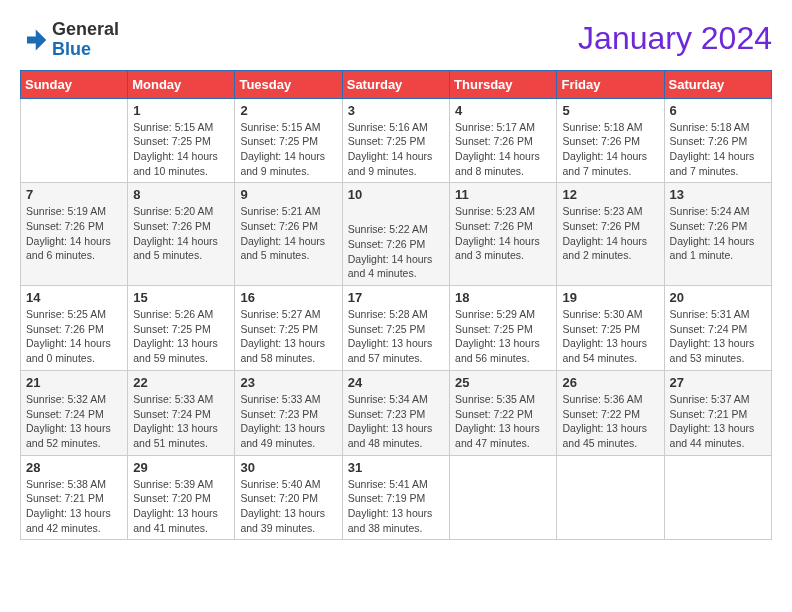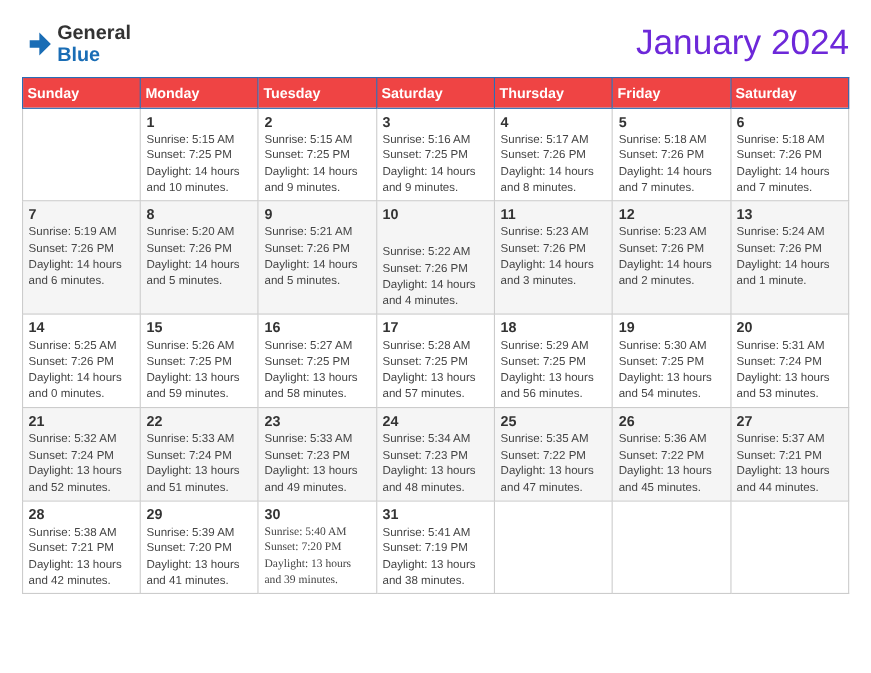--- a/index.html
+++ b/index.html
@@ -324,21 +324,21 @@
         </td>
         <td>
           <span class="day-number">29</span>
           <div class="day-info" style="white-space: pre-line;">Sunrise: 5:39 AM
 Sunset: 7:20 PM
 Daylight: 13 hours
 and 41 minutes.</div>
         </td>
         <td>
           <span class="day-number">30</span>
-          <div class="day-info" style="white-space: pre-line; font-family: Liberation Serif, serif;">Sunrise: 5:40 AM
+          <div class="day-info" style="white-space: pre-line;">Sunrise: 5:40 AM
 Sunset: 7:20 PM
 Daylight: 13 hours
 and 39 minutes.</div>
         </td>
         <td>
           <span class="day-number">31</span>
           <div class="day-info" style="white-space: pre-line;">Sunrise: 5:41 AM
 Sunset: 7:19 PM
 Daylight: 13 hours
 and 38 minutes.</div>

